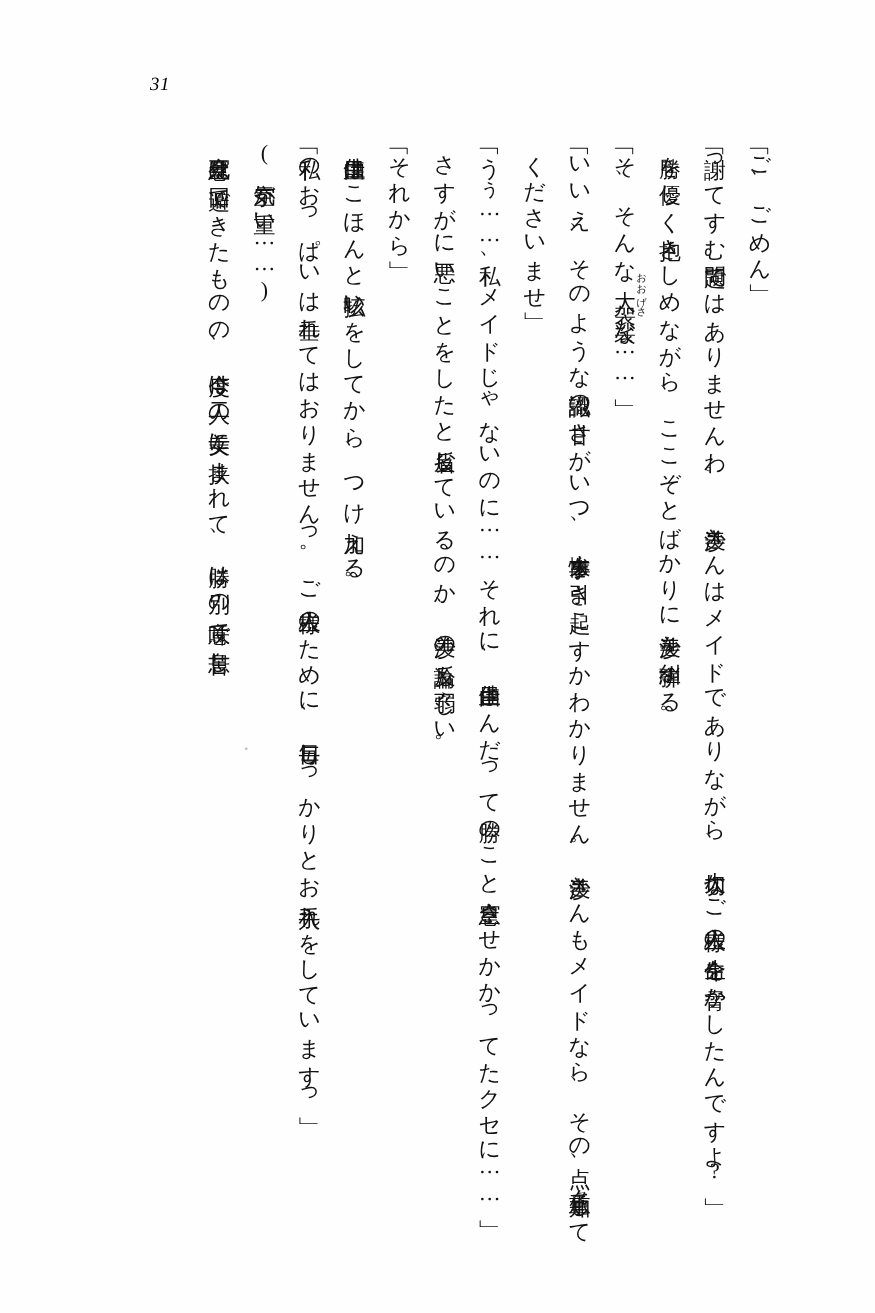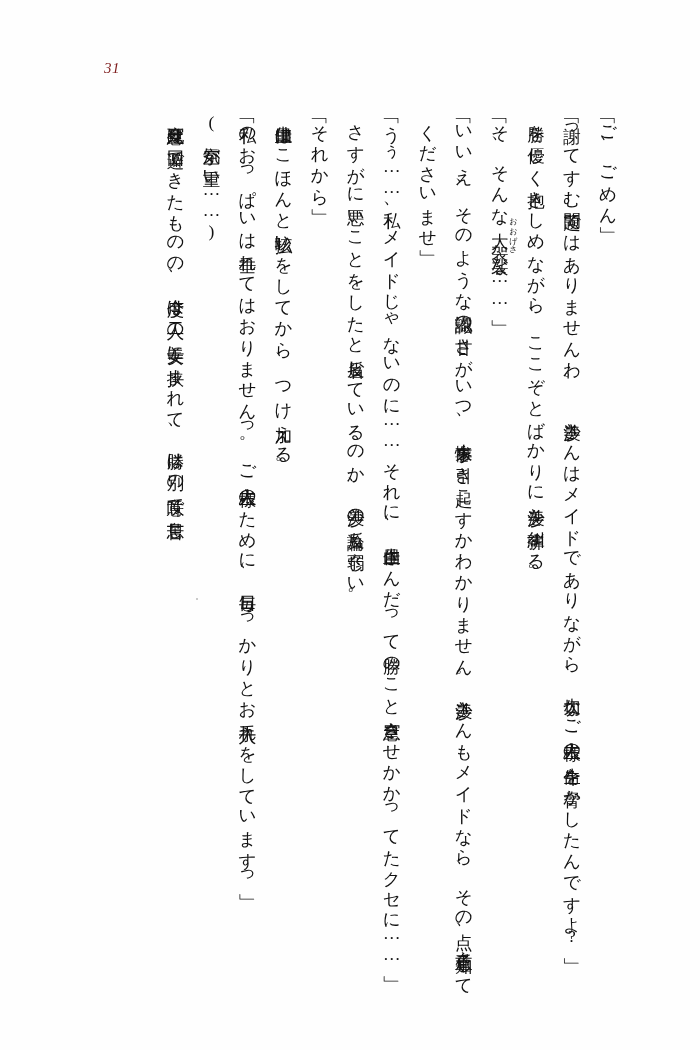--- a/index.html
+++ b/index.html
@@ -20,26 +20,26 @@
     position: absolute;
     left: 0;
     top: 0;
     width: 700px;
     height: 1050px;
     background: #fefefe;
   }
 
   .page-number {
     position: absolute;
-    left: 104px;
+    left: 120px;
     top: 60px;
     font-size: 15px;
     font-family: "Liberation Serif", serif;
     font-style: italic;
-    color: #7f1d1d;
+    color: #000000;
     letter-spacing: 0.5px;
   }
 
   
   .text-block {
     position: absolute;
     top: 112px;
     right: 74px;
     height: 880px;
     width: 560px;

